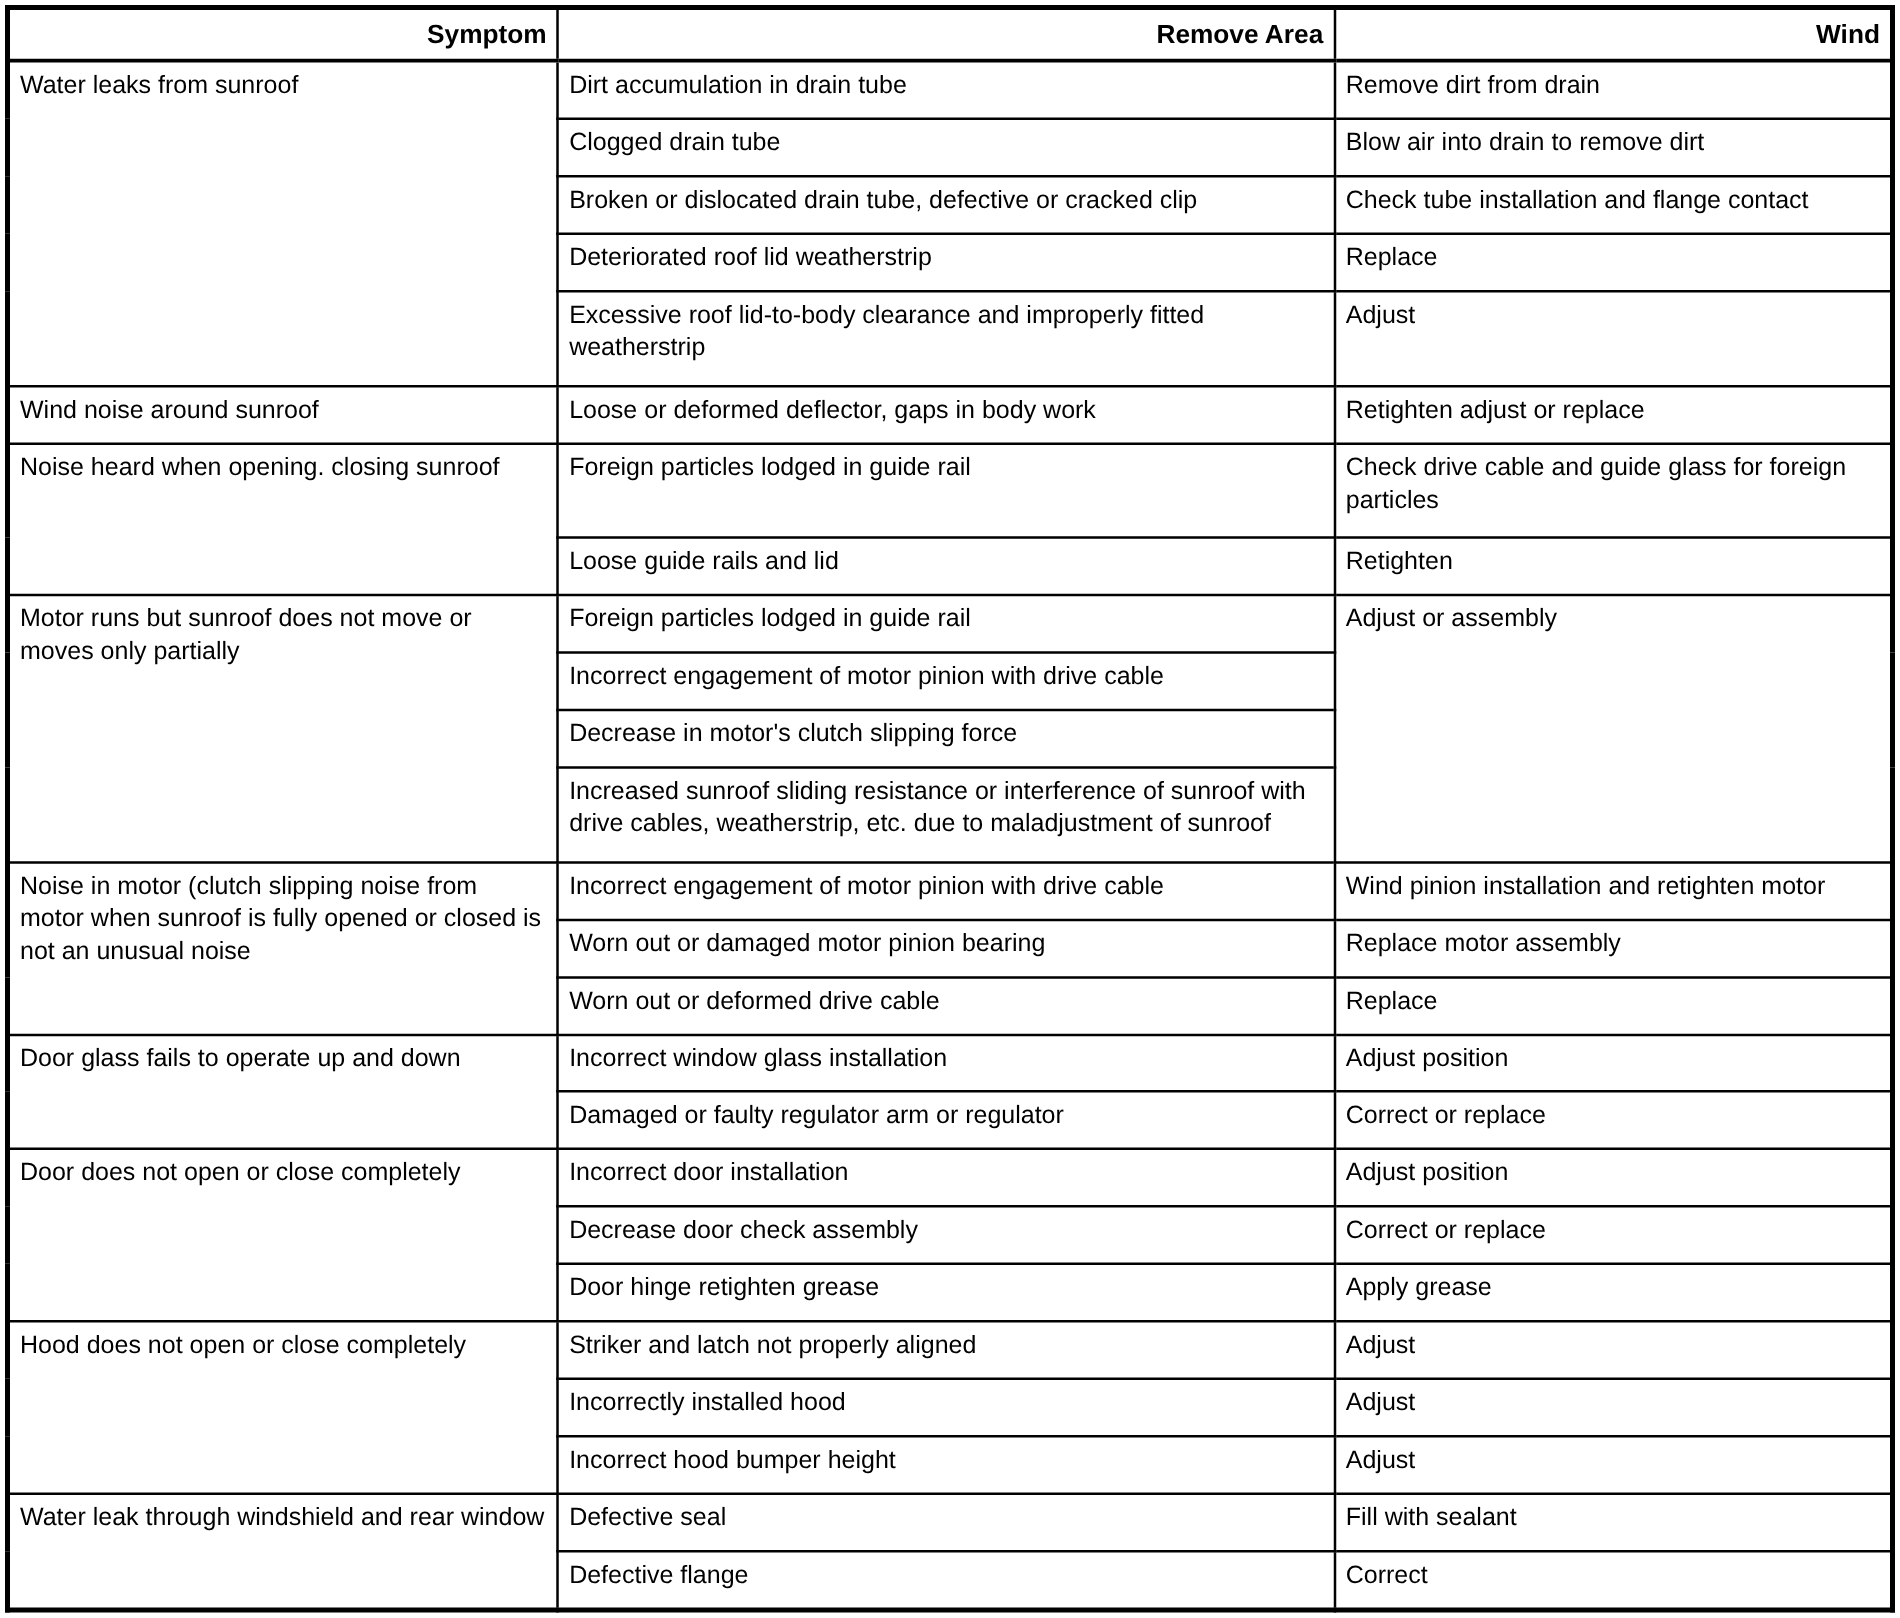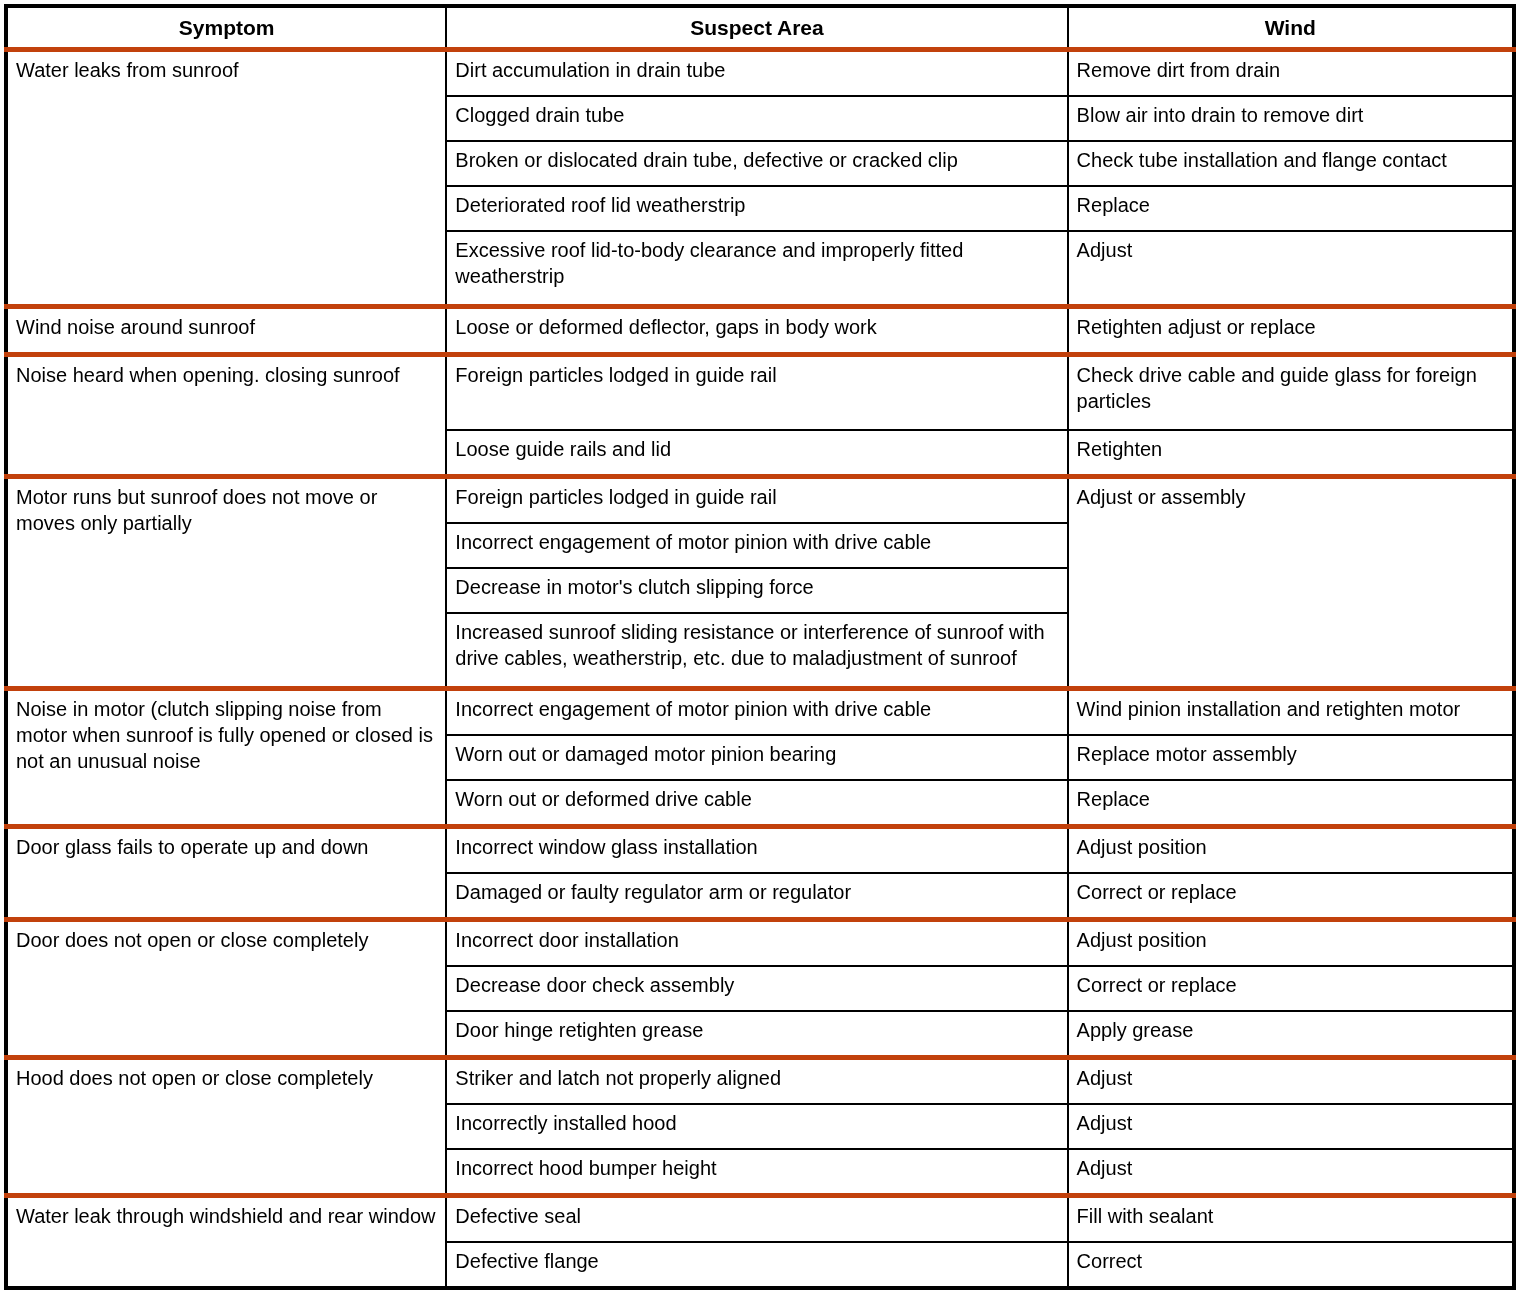--- a/index.html
+++ b/index.html
@@ -30,44 +30,44 @@
     font-size: 20px;
     line-height: 1.3;
     vertical-align: top;
     text-align: left;
     word-wrap: break-word;
     color: #000;
     background: #fff;
   }
   table.trouble th {
     font-weight: bold;
-    text-align: center;
+    text-align: right;
     vertical-align: middle;
     padding: 6px 8px;
     font-size: 21px;
     border-bottom: 3px solid #000;
   }
   tr.group-start td {
-    border-top: 5px solid #c2410c;
+    border-top: 2px solid #c2410c;
   }
 </style>
 </head>
 <body>
 
 <div class="page">
   <table class="trouble">
     <colgroup>
       <col style="width:29.2%">
       <col style="width:41.2%">
       <col style="width:29.6%">
     </colgroup>
     <thead>
       <tr>
         <th>Symptom</th>
-        <th>Suspect Area</th>
+        <th>Remove Area</th>
         <th>Wind</th>
       </tr>
     </thead>
     <tbody>
 
       <tr class="group-start">
         <td rowspan="5">Water leaks from sunroof</td>
         <td>Dirt accumulation in drain tube</td>
         <td>Remove dirt from drain</td>
       </tr>

